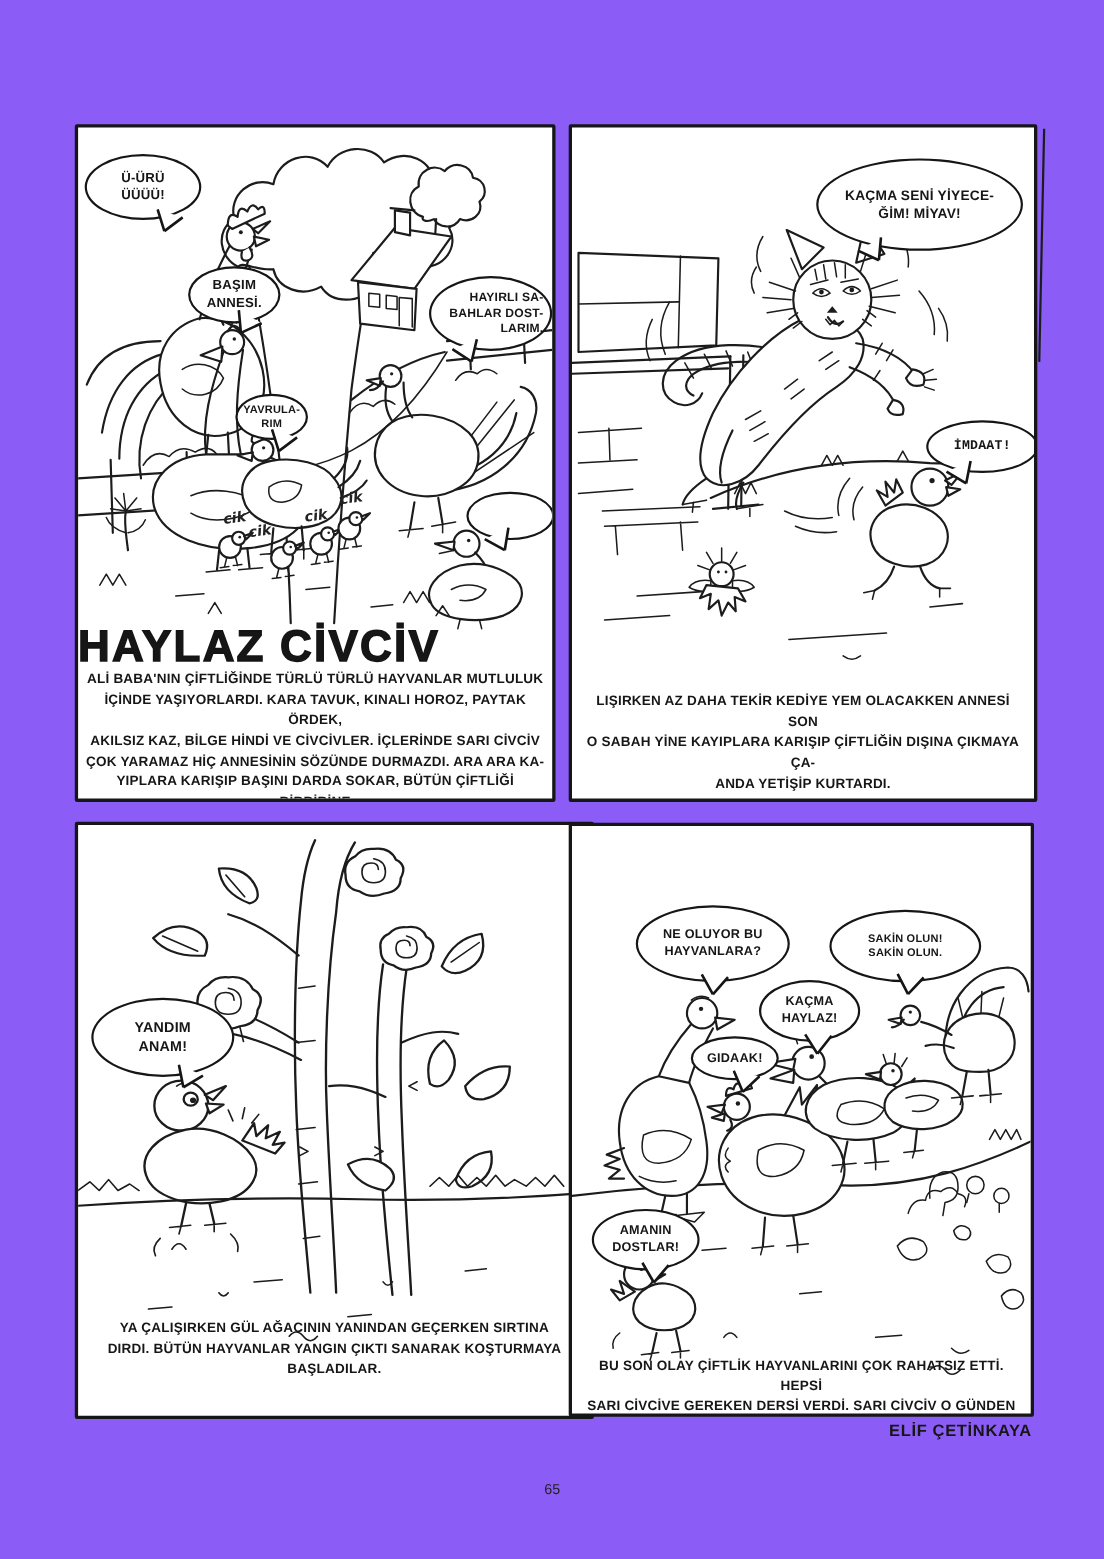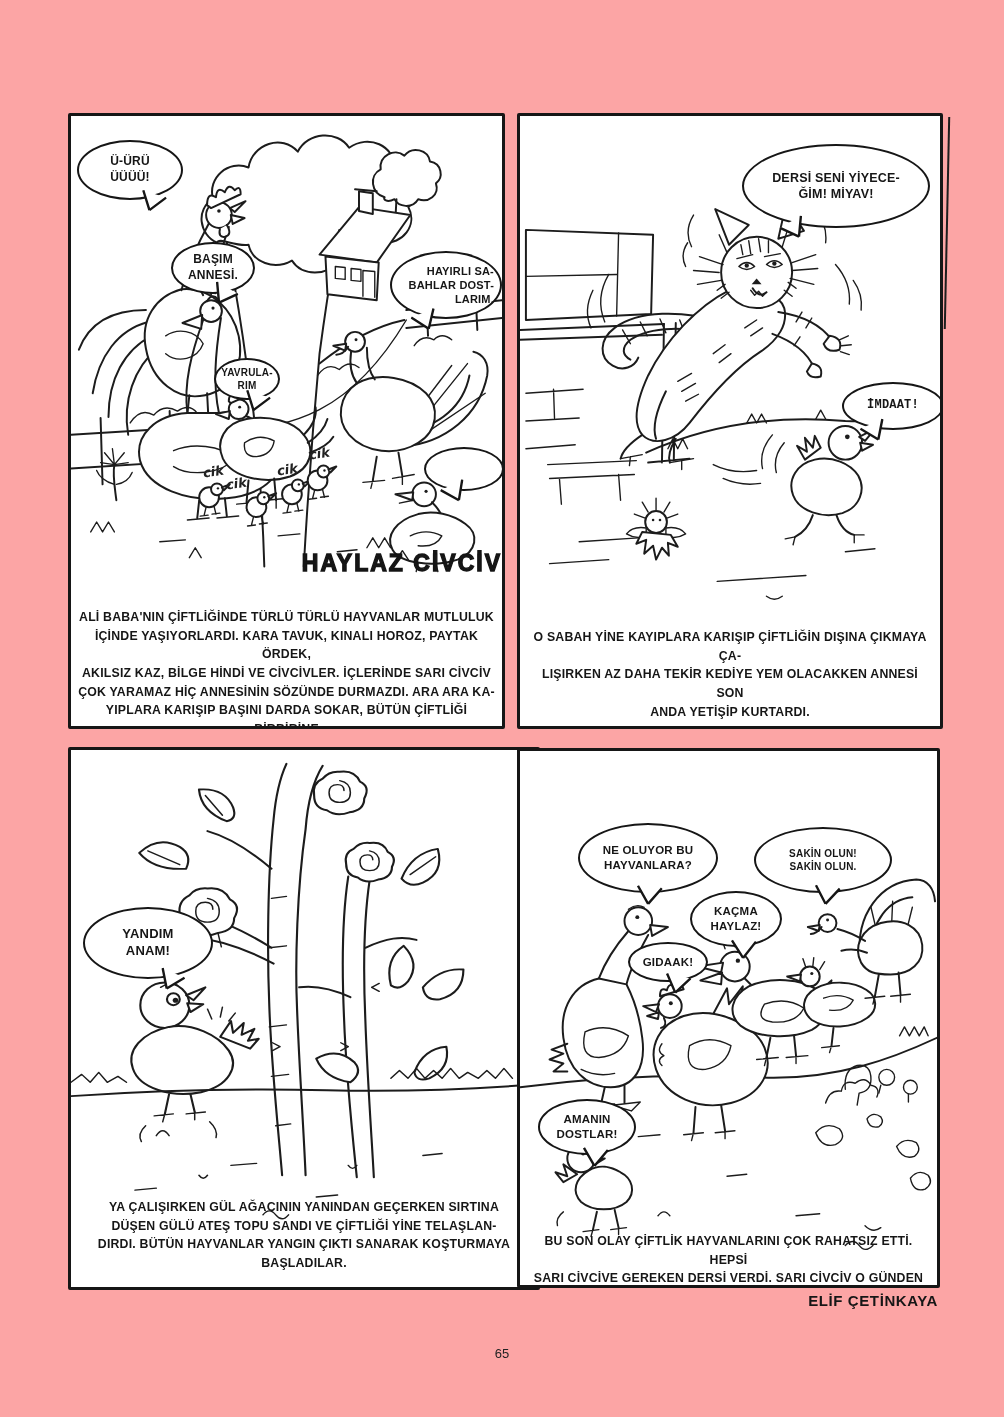--- a/index.html
+++ b/index.html
@@ -1,16 +1,16 @@
 <!DOCTYPE html>
 <html><head>
 <meta charset="utf-8">
 <style>
   html,body{margin:0;padding:0;background:#fff;}
-  .page{position:relative;width:1004px;height:1417px;background:#fca5a5;overflow:hidden;
+  .page{position:relative;width:1004px;height:1417px;background:#8b5cf6;overflow:hidden;
         font-family:"Liberation Sans",sans-serif;color:#161616;}
   .panel{position:absolute;border:3px solid #161616;background:#fff;box-sizing:border-box;
          overflow:hidden;border-radius:2px;}
   #panel1{left:68px;top:113px;width:437px;height:616px;}
   #panel2{left:517px;top:113px;width:426px;height:616px;}
   #panel3{left:68px;top:747px;width:472px;height:543px;}
   #panel4{left:517px;top:748px;width:423px;height:540px;}
   .art{position:absolute;left:0;top:0;width:100%;height:100%;}
   .art path,.art circle,.art line{stroke:#1c1c1c;stroke-width:2;fill:none;
          stroke-linecap:round;stroke-linejoin:round;}
@@ -18,22 +18,22 @@
   .art .fd{fill:#1c1c1c;stroke:none;}
   .art .thin{stroke-width:1.4;}
   .bubble{position:absolute;background:#fff;border:2.6px solid #161616;border-radius:50%;
           display:flex;flex-direction:column;align-items:center;justify-content:center;
           text-align:center;font-weight:bold;letter-spacing:.2px;line-height:1.3;z-index:3;
           box-sizing:border-box;padding:2px 6px;}
   .bubble span{display:block;white-space:nowrap;}
   .tail{position:absolute;width:26px;height:20px;bottom:-15px;transform-origin:50% 0;z-index:4;}
   .caption{position:absolute;left:7px;right:7px;text-align:center;font-weight:bold;
            font-size:12.3px;line-height:1.52;letter-spacing:.2px;z-index:2;}
-  .title{position:absolute;left:0;right:0;top:434px;margin:0;text-align:right;
-         font-size:23px;font-weight:bold;letter-spacing:2px;z-index:2;
+  .title{position:absolute;left:0;right:0;top:450px;margin:0;text-align:left;
+         font-size:40px;font-weight:bold;letter-spacing:2px;z-index:2;
          -webkit-text-stroke:1.3px #141414;}
   .cik{position:absolute;font-size:13px;font-style:italic;font-weight:bold;
        font-family:"DejaVu Sans",sans-serif;transform:rotate(-8deg);z-index:2;color:#222;}
   .author{position:absolute;right:66px;top:1292px;font-weight:bold;font-size:15px;
           letter-spacing:.6px;}
   .pageno{position:absolute;left:0;right:0;top:1346px;text-align:center;font-size:13px;
           color:#222;font-weight:normal;}
   .stray{position:absolute;left:946px;top:117px;width:2px;height:212px;background:#1c1c1c;
          transform:rotate(1.2deg);}
 </style>
@@ -295,38 +295,38 @@
         <circle class="f" cx="138" cy="410" r="11"></circle>
         <circle class="fd" cx="135" cy="408" r="1.3"></circle>
           <circle class="fd" cx="142" cy="408" r="1.3"></circle>
         <path class="thin" d="M130,400 l-6,-10 M138,398 l0,-12 M146,400 l6,-10 M127,406 l-11,-4 M149,406 l11,-4"></path>
         <path class="f thin" d="M148,416 q14,-2 20,6 q-10,6 -20,2 Z M128,416 q-14,-2 -20,6 q10,6 20,2 Z"></path>
         <path class="f" d="M124,420 l-6,12 l10,-4 l-2,14 l9,-8 l3,14 l6,-12 l7,8 l-1,-13 l10,4 l-7,-12 Z"></path>
       </g>
     </svg>
 
     <div class="bubble" style="left:222px;top:28px;width:188px;height:84px;font-size:12.5px;">
-      <span>DERSİ SENİ YİYECE-</span>
+      <span>KAÇMA SENİ YİYECE-</span>
       <span>ĞİM! MİYAV!</span>
       <svg class="tail" style="left:18%;transform:rotate(-30deg);" viewBox="0 0 26 20">
         <path d="M1,1 L25,1 L13,18 Z" fill="#fff"></path>
           <path d="M1,1 L13,18 M25,1 L13,18" stroke="#161616" stroke-width="2.4" fill="none"></path>
       </svg>
     </div>
     <div class="bubble" style="left:322px;top:266px;width:102px;height:48px;font-size:12px;font-family:Liberation Mono, monospace;">
       <span>İMDAAT!</span>
       <svg class="tail" style="left:14%;transform:rotate(-24deg);" viewBox="0 0 26 20">
         <path d="M1,1 L25,1 L13,18 Z" fill="#fff"></path>
           <path d="M1,1 L13,18 M25,1 L13,18" stroke="#161616" stroke-width="2.4" fill="none"></path>
       </svg>
     </div>
 
     <div class="caption" style="top:512px;">
+      <div>LIŞIRKEN AZ DAHA TEKİR KEDİYE YEM OLACAKKEN ANNESİ SON</div>
       <div>O SABAH YİNE KAYIPLARA KARIŞIP ÇİFTLİĞİN DIŞINA ÇIKMAYA ÇA-</div>
-      <div>LIŞIRKEN AZ DAHA TEKİR KEDİYE YEM OLACAKKEN ANNESİ SON</div>
       <div>ANDA YETİŞİP KURTARDI.</div>
     </div>
   </section>
 
   <section class="panel" id="panel3">
     <svg class="art" viewBox="0 0 437 543" preserveAspectRatio="none">
       <g>
         <path d="M198,430 C194,380 188,320 186,260 C184,210 184,130 190,70 C192,46 196,28 202,14"></path>
         <path d="M220,430 C218,380 214,320 212,262 C210,215 212,140 220,80 C222,52 228,30 236,16"></path>
         <path class="thin" d="M192,380 l14,-2 M188,330 l16,-2 M186,280 l16,-2 M186,200 l16,-2 M188,150 l14,-2"></path>
@@ -386,21 +386,20 @@
       <span>YANDIM</span>
       <span>ANAM!</span>
       <svg class="tail" style="left:60%;transform:rotate(24deg);" viewBox="0 0 26 20">
         <path d="M1,1 L25,1 L13,18 Z" fill="#fff"></path>
           <path d="M1,1 L13,18 M25,1 L13,18" stroke="#161616" stroke-width="2.4" fill="none"></path>
       </svg>
     </div>
 
     <div class="caption" style="top:448px;">
       <div>YA ÇALIŞIRKEN GÜL AĞACININ YANINDAN GEÇERKEN SIRTINA</div>
-      <div>DÜŞEN GÜLÜ ATEŞ TOPU SANDI VE ÇİFTLİĞİ YİNE TELAŞLAN-</div>
       <div>DIRDI. BÜTÜN HAYVANLAR YANGIN ÇIKTI SANARAK KOŞTURMAYA</div>
       <div>BAŞLADILAR.</div>
     </div>
   </section>
 
   <section class="panel" id="panel4">
     <svg class="art" viewBox="0 0 423 540" preserveAspectRatio="none">
       <g>
         <path d="M0,340 C80,330 160,326 240,330 C320,334 380,310 423,290"></path>
         <path class="thin" d="M180,320 l5,-9 l5,9 l5,-9 l5,9 M385,288 l5,-9 l5,9 l5,-9 l5,9 l5,-9 l4,9"></path>

